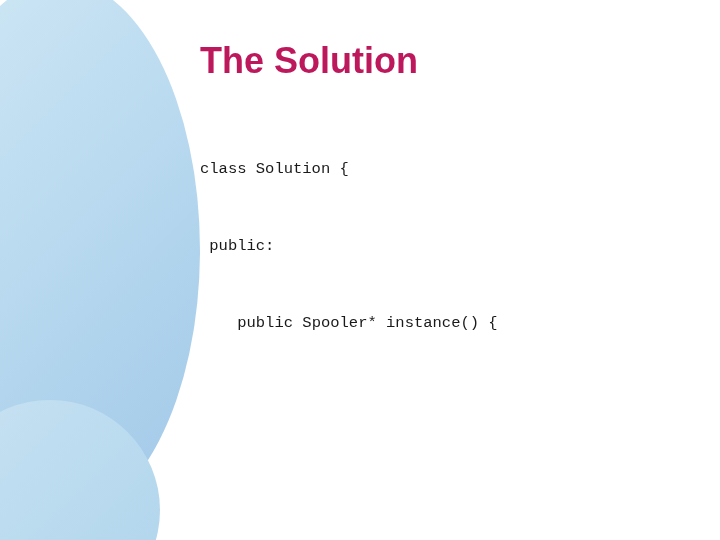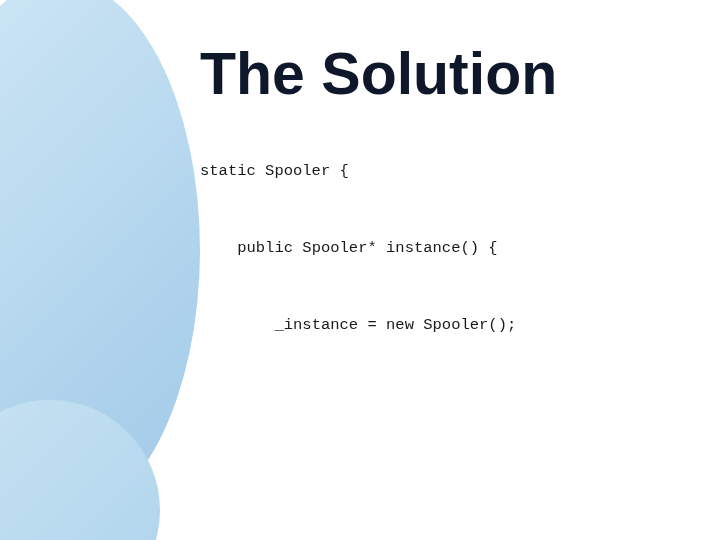--- a/index.html
+++ b/index.html
@@ -39,23 +39,24 @@
       z-index: 0;
     }
 
     .content {
       position: relative;
       z-index: 1;
       padding: 40px 60px 40px 200px;
     }
 
     .title {
-      font-size: 59px;
+      font-size: 36px;
       font-weight: bold;
-      color: #0f172a;
+      color: #be185d;
+      margin-bottom: 24px;
       font-family: Arial, sans-serif;
     }
 
     .code-block {
       font-family: 'Courier New', Courier, monospace;
       font-size: 15.5px;
       color: #1a1a1a;
       line-height: 1.65;
       white-space: pre;
     }
@@ -63,23 +64,23 @@
 </head>
 <body>
 
 <div class="bg-circle-left"></div>
 <div class="bg-circle-bottom-left"></div>
 
 <div class="content">
   <h1 class="title">The Solution</h1>
 
   <div class="code-block">
-    <div><span>static Spooler {</span></div>
+    <div><span>class Solution {</span></div>
+    <div>&nbsp;<span>public:</span></div>
     <div>&nbsp;&nbsp;&nbsp;&nbsp;<span>public Spooler* instance() {</span></div>
-    <div>&nbsp;&nbsp;&nbsp;&nbsp;&nbsp;&nbsp;&nbsp;&nbsp;<span>_instance = new Spooler();</span></div>
     
     
     
     
     
     
     
   </div>
 </div>
 

